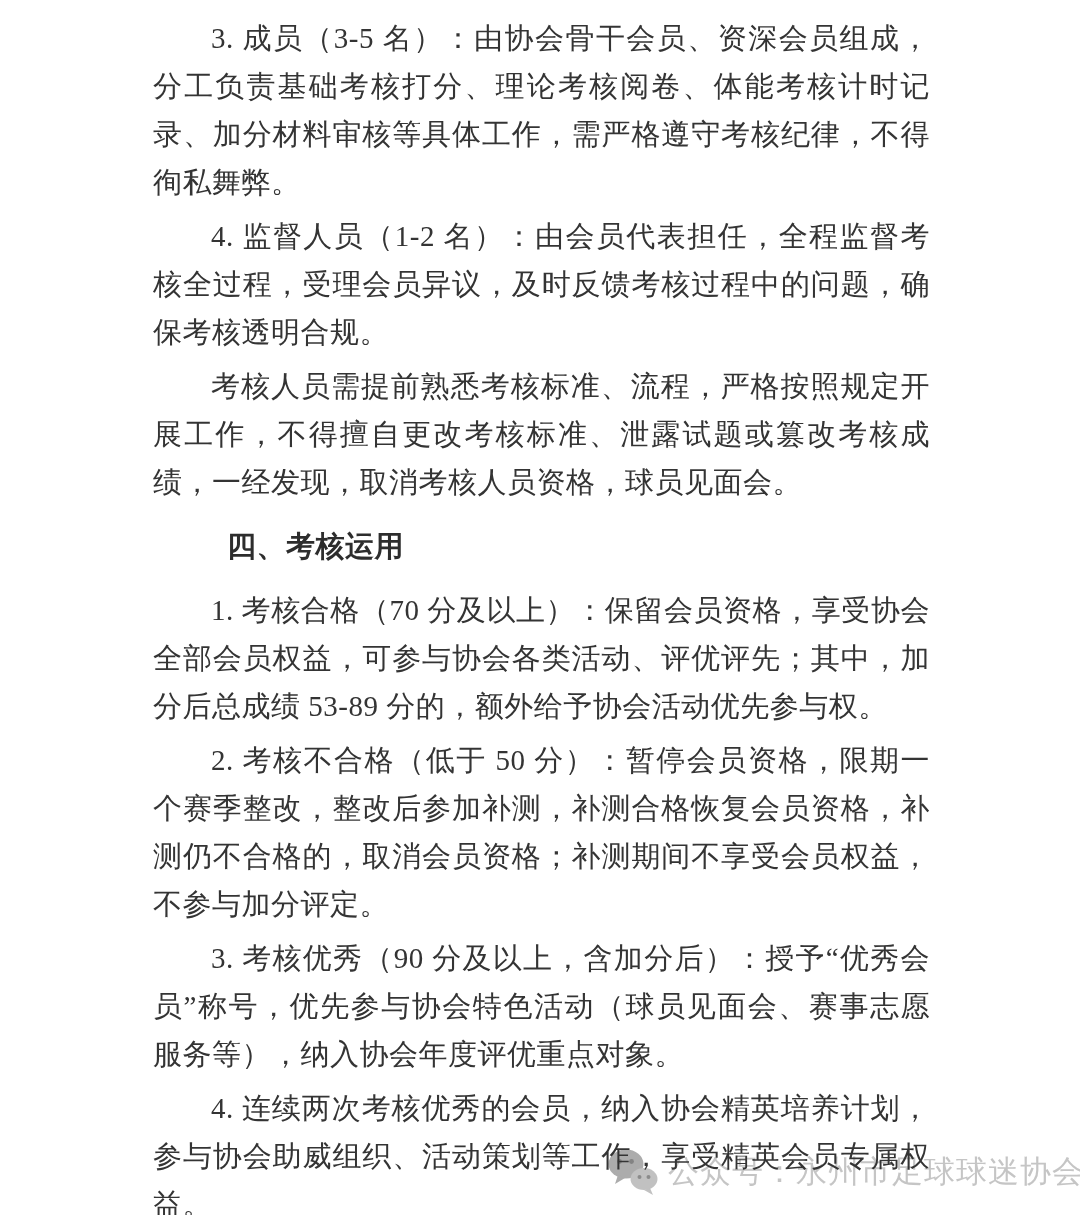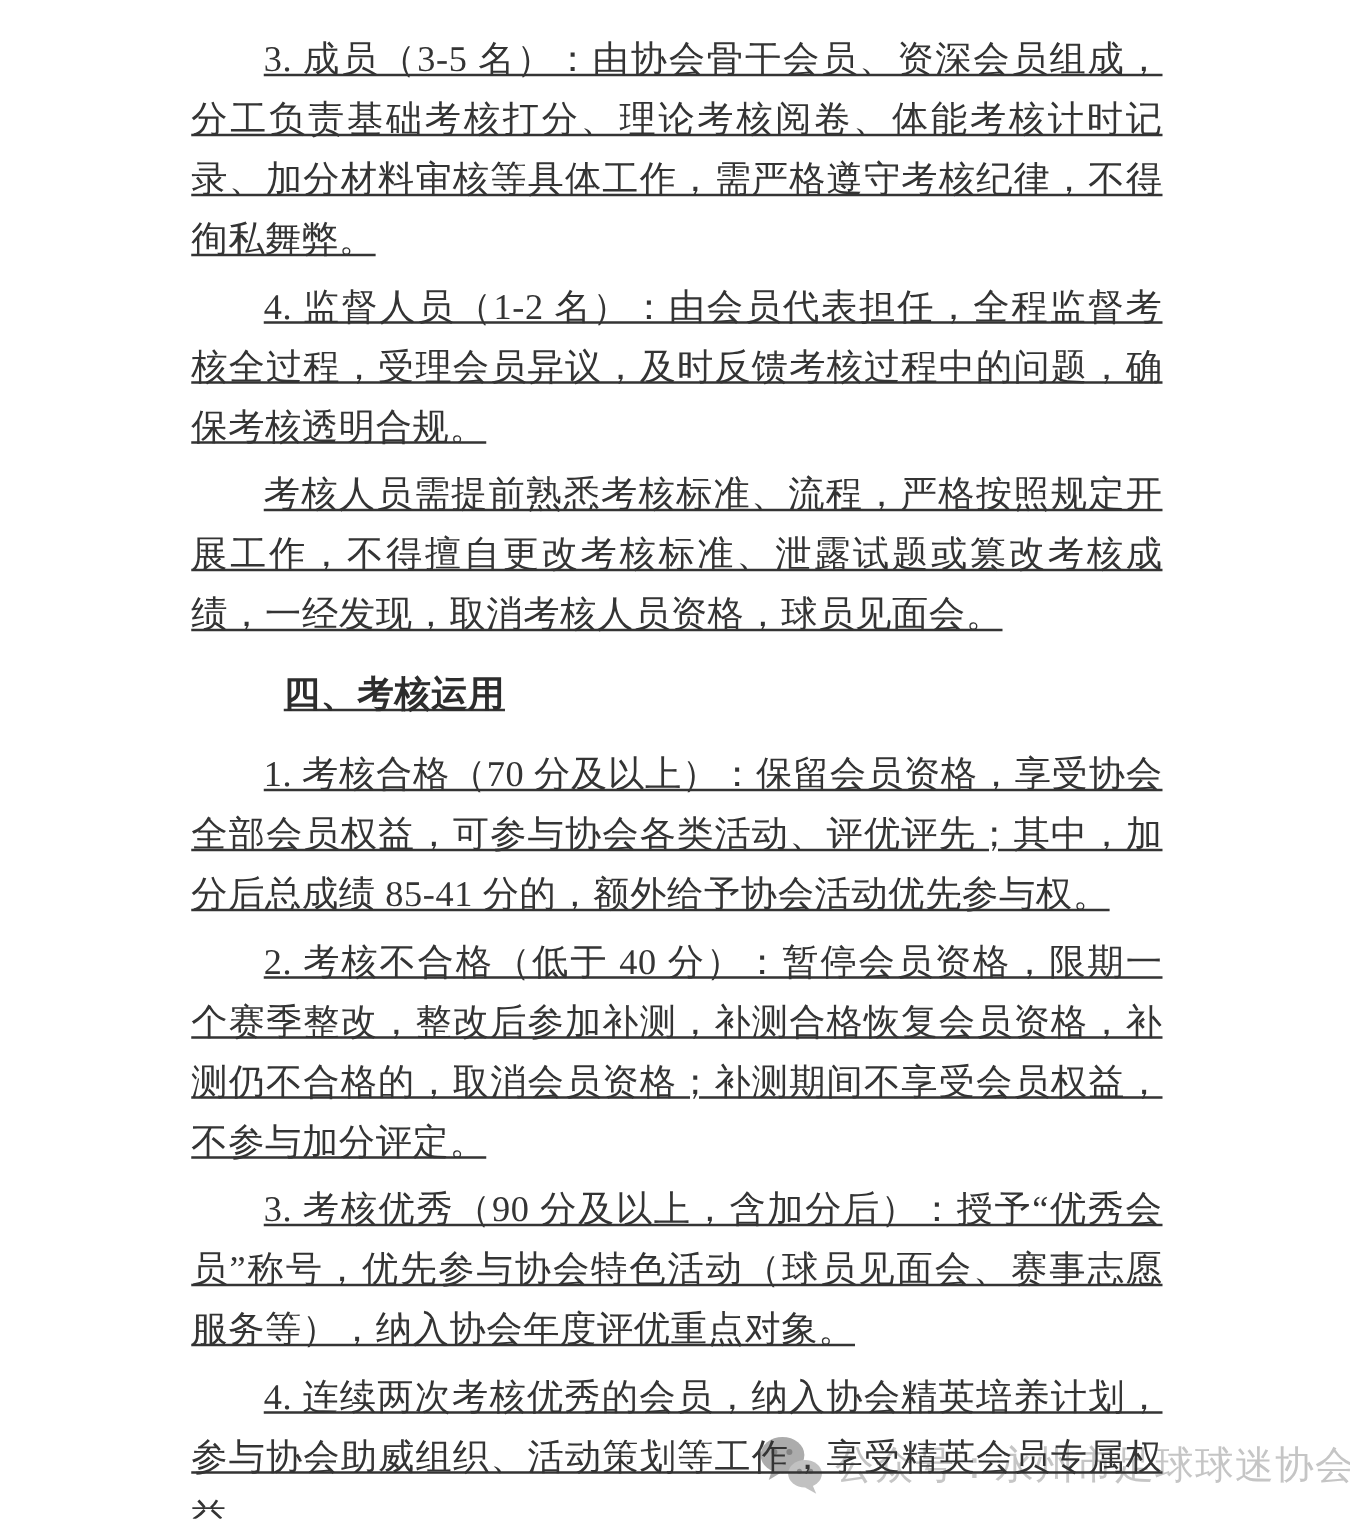--- a/index.html
+++ b/index.html
@@ -11,24 +11,23 @@
     width: 1080px;
     height: 1215px;
     overflow: hidden;
     font-family: "Liberation Serif", "DejaVu Serif", serif;
   }
   .page {
     position: relative;
     box-sizing: border-box;
     width: 1080px;
     height: 853px;
-    padding: 24px 150px 0 153px;
+    padding: 14px 150px 0 153px;
     background: #ffffff;
     color: #343434;
-    text-decoration: underline;
   }
   .para {
     position: relative;
     z-index: 1;
     margin: 0 0 6px 0;
     font-size: 29px;
     line-height: 48px;
     text-align: justify;
     text-indent: 2em;
     letter-spacing: 0.5px;
@@ -77,23 +76,23 @@
 
   <p class="para">3. 成员（3-5 名）：由协会骨干会员、资深会员组成，分工负责基础考核打分、理论考核阅卷、体能考核计时记录、加分材料审核等具体工作，需严格遵守考核纪律，不得徇私舞弊。</p>
 
   <p class="para">4. 监督人员（1-2 名）：由会员代表担任，全程监督考核全过程，受理会员异议，及时反馈考核过程中的问题，确保考核透明合规。</p>
 
   <p class="para">考核人员需提前熟悉考核标准、流程，严格按照规定开展工作，不得擅自更改考核标准、泄露试题或篡改考核成绩，一经发现，取消考核人员资格，球员见面会。</p>
 
   <h2 class="heading">四、考核运用</h2>
 
 
-  <p class="para">1. 考核合格（70 分及以上）：保留会员资格，享受协会全部会员权益，可参与协会各类活动、评优评先；其中，加分后总成绩 85-41 分的，额外给予协会活动优先参与权。</p>
+  <p class="para">1. 考核合格（70 分及以上）：保留会员资格，享受协会全部会员权益，可参与协会各类活动、评优评先；其中，加分后总成绩 53-89 分的，额外给予协会活动优先参与权。</p>
 
-  <p class="para">2. 考核不合格（低于 40 分）：暂停会员资格，限期一个赛季整改，整改后参加补测，补测合格恢复会员资格，补测仍不合格的，取消会员资格；补测期间不享受会员权益，不参与加分评定。</p>
+  <p class="para">2. 考核不合格（低于 50 分）：暂停会员资格，限期一个赛季整改，整改后参加补测，补测合格恢复会员资格，补测仍不合格的，取消会员资格；补测期间不享受会员权益，不参与加分评定。</p>
 
   <p class="para">3. 考核优秀（90 分及以上，含加分后）：授予“优秀会员”称号，优先参与协会特色活动（球员见面会、赛事志愿服务等），纳入协会年度评优重点对象。</p>
 
   <p class="para">4. 连续两次考核优秀的会员，纳入协会精英培养计划，参与协会助威组织、活动策划等工作，享受精英会员专属权益。</p>
 
   <div class="watermark">
     <span class="wm-icon">
       <svg viewBox="0 0 54 52" width="54" height="52" aria-hidden="true">
         <ellipse cx="20" cy="18" rx="17.5" ry="14.5" fill="#9e9e9e"></ellipse>
         <path d="M12 29 L9 38 L19 32 Z" fill="#9e9e9e"></path>

